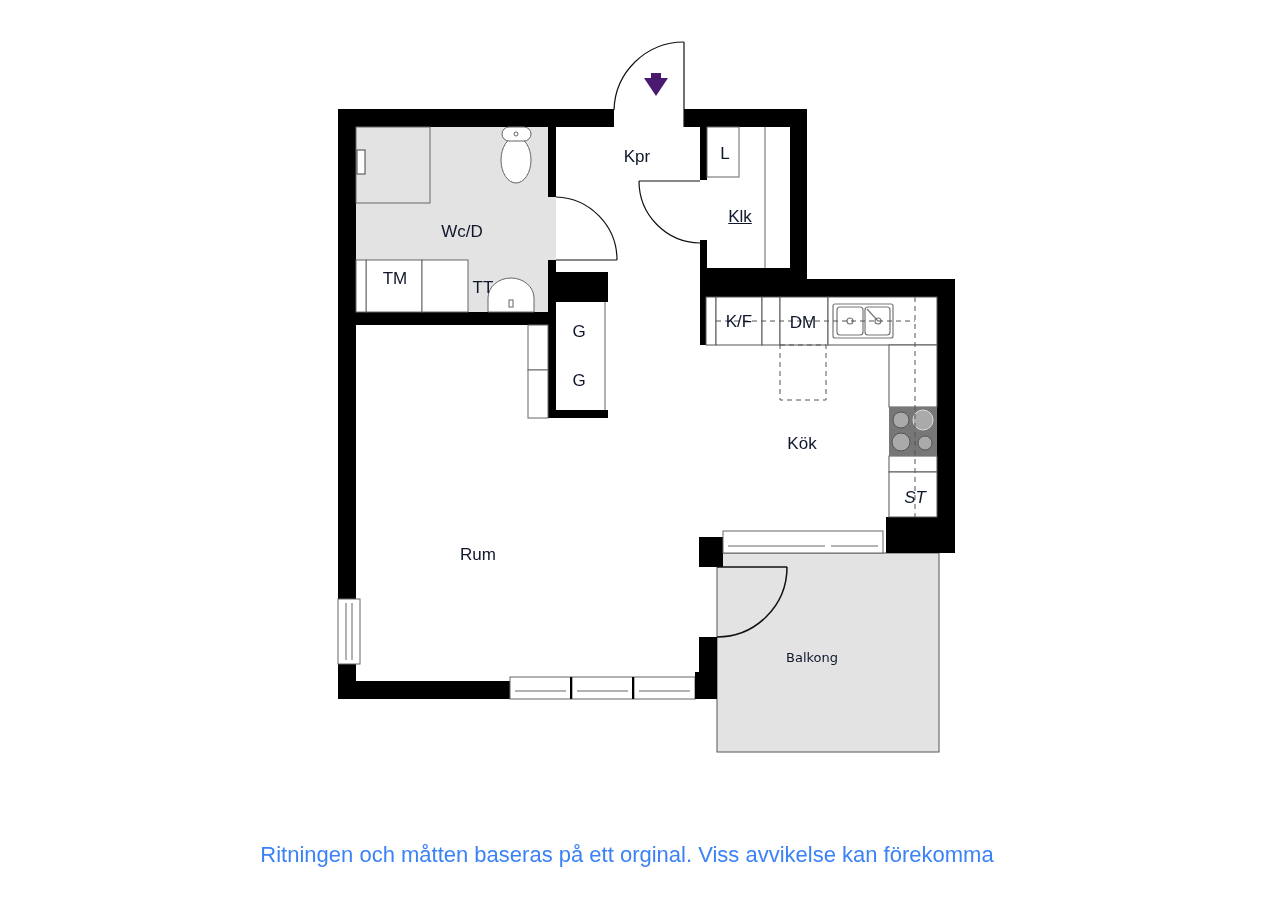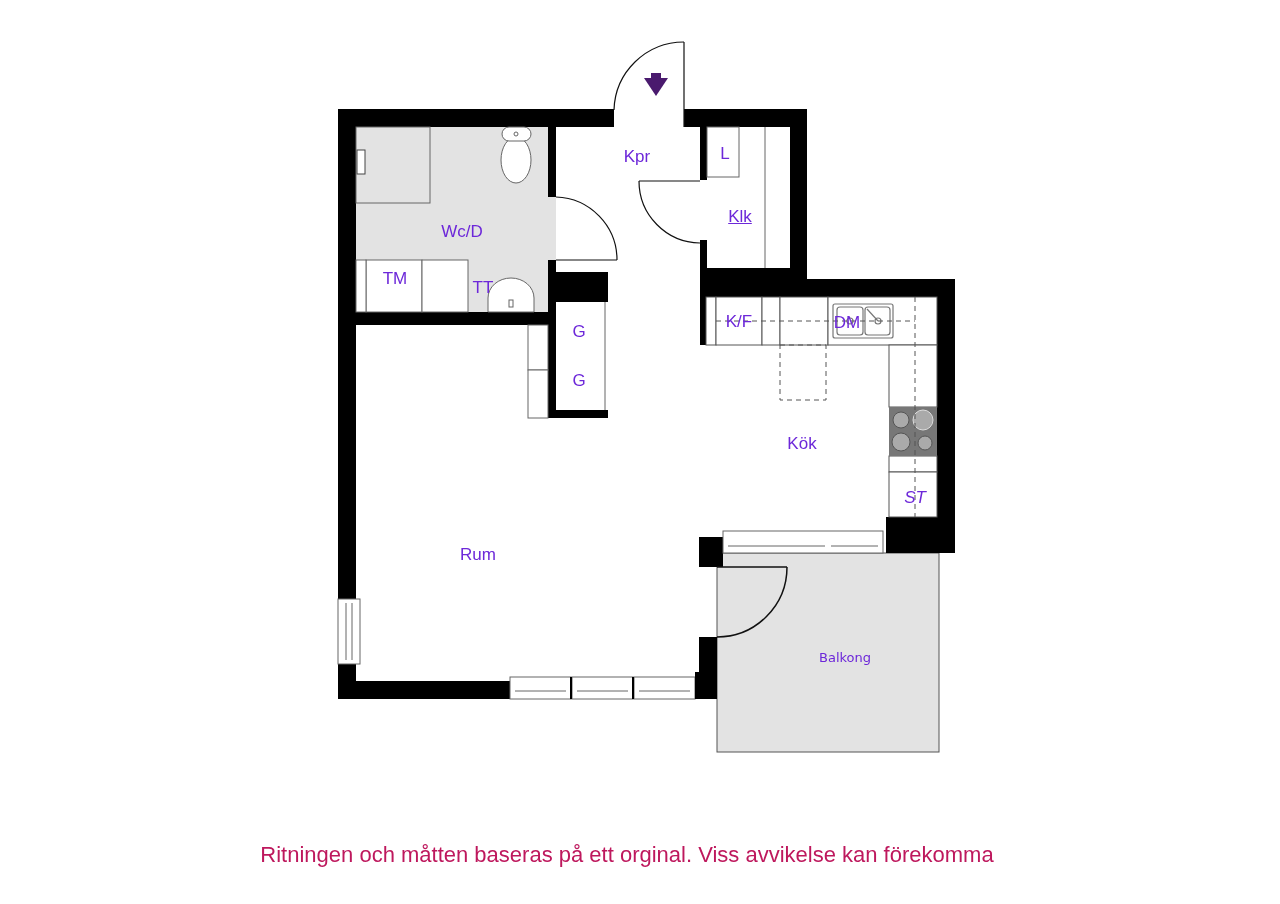--- a/index.html
+++ b/index.html
@@ -1,20 +1,20 @@
 <!DOCTYPE html>
 <html><head>
 <meta charset="utf-8">
 <style>
   html,body{margin:0;padding:0;background:#fff;}
   body{width:1280px;height:904px;position:relative;overflow:hidden;font-family:"Liberation Sans",sans-serif;}
   #plan{position:absolute;left:0;top:0;}
-  .lbl{position:absolute;color:#6d28d9;font-size:17px;font-family:"Liberation Sans",sans-serif;white-space:nowrap;transform:translate(-50%,-50%);}
+  .lbl{position:absolute;color:#0f172a;font-size:17px;font-family:"Liberation Sans",sans-serif;white-space:nowrap;transform:translate(-50%,-50%);}
   .lbl.small{font-size:13px;font-family:"DejaVu Sans",sans-serif;}
-  .caption{position:absolute;left:0;width:1254px;top:842px;text-align:center;font-size:22px;color:#be185d;font-family:"Liberation Sans",sans-serif;}
+  .caption{position:absolute;left:0;width:1254px;top:842px;text-align:center;font-size:22px;color:#3b82f6;font-family:"Liberation Sans",sans-serif;}
 </style>
 </head>
 <body>
 
 <svg id="plan" width="1280" height="904" viewBox="0 0 1280 904" xmlns="http://www.w3.org/2000/svg">
 
   <rect x="717" y="553" width="222" height="199" fill="#e3e3e3" stroke="#555" stroke-width="1"></rect>
 
   <path d="M356 127 H548 V312 H356 Z" fill="#e3e3e3"></path>
   <rect x="548" y="197" width="8" height="63" fill="#e3e3e3"></rect>
@@ -157,23 +157,23 @@
     <rect x="695" y="672" width="22" height="27"></rect>
   </g>
 </svg>
 
 <div class="lbl" style="left:462px;top:232px;">Wc/D</div>
 <div class="lbl" style="left:637px;top:157px;">Kpr</div>
 <div class="lbl" style="left:725px;top:154px;">L</div>
 <div class="lbl" style="left:740px;top:217px;text-decoration:underline;">Klk</div>
 <div class="lbl" style="left:802px;top:444px;">Kök</div>
 <div class="lbl" style="left:478px;top:555px;text-align:center;">Rum</div>
-<div class="lbl small" style="left:812px;top:657px;margin-left:33px;">Balkong</div>
+<div class="lbl small" style="left:812px;top:657px;">Balkong</div>
 
 <div class="lbl" style="left:395px;top:279px;">TM</div>
 <div class="lbl" style="left:443px;top:288px;margin-left:40px;">TT</div>
 <div class="lbl" style="left:579px;top:332px;">G</div>
 <div class="lbl" style="left:579px;top:381px;">G</div>
 <div class="lbl" style="left:739px;top:322px;">K/F</div>
-<div class="lbl" style="left:803px;top:323px;margin-left:44px;">DM</div>
+<div class="lbl" style="left:803px;top:323px;">DM</div>
 <div class="lbl" style="left:915px;top:498px;font-style:italic;">ST</div>
 
 <div class="caption">Ritningen och måtten baseras på ett orginal. Viss avvikelse kan förekomma</div>
 
 </body></html>

